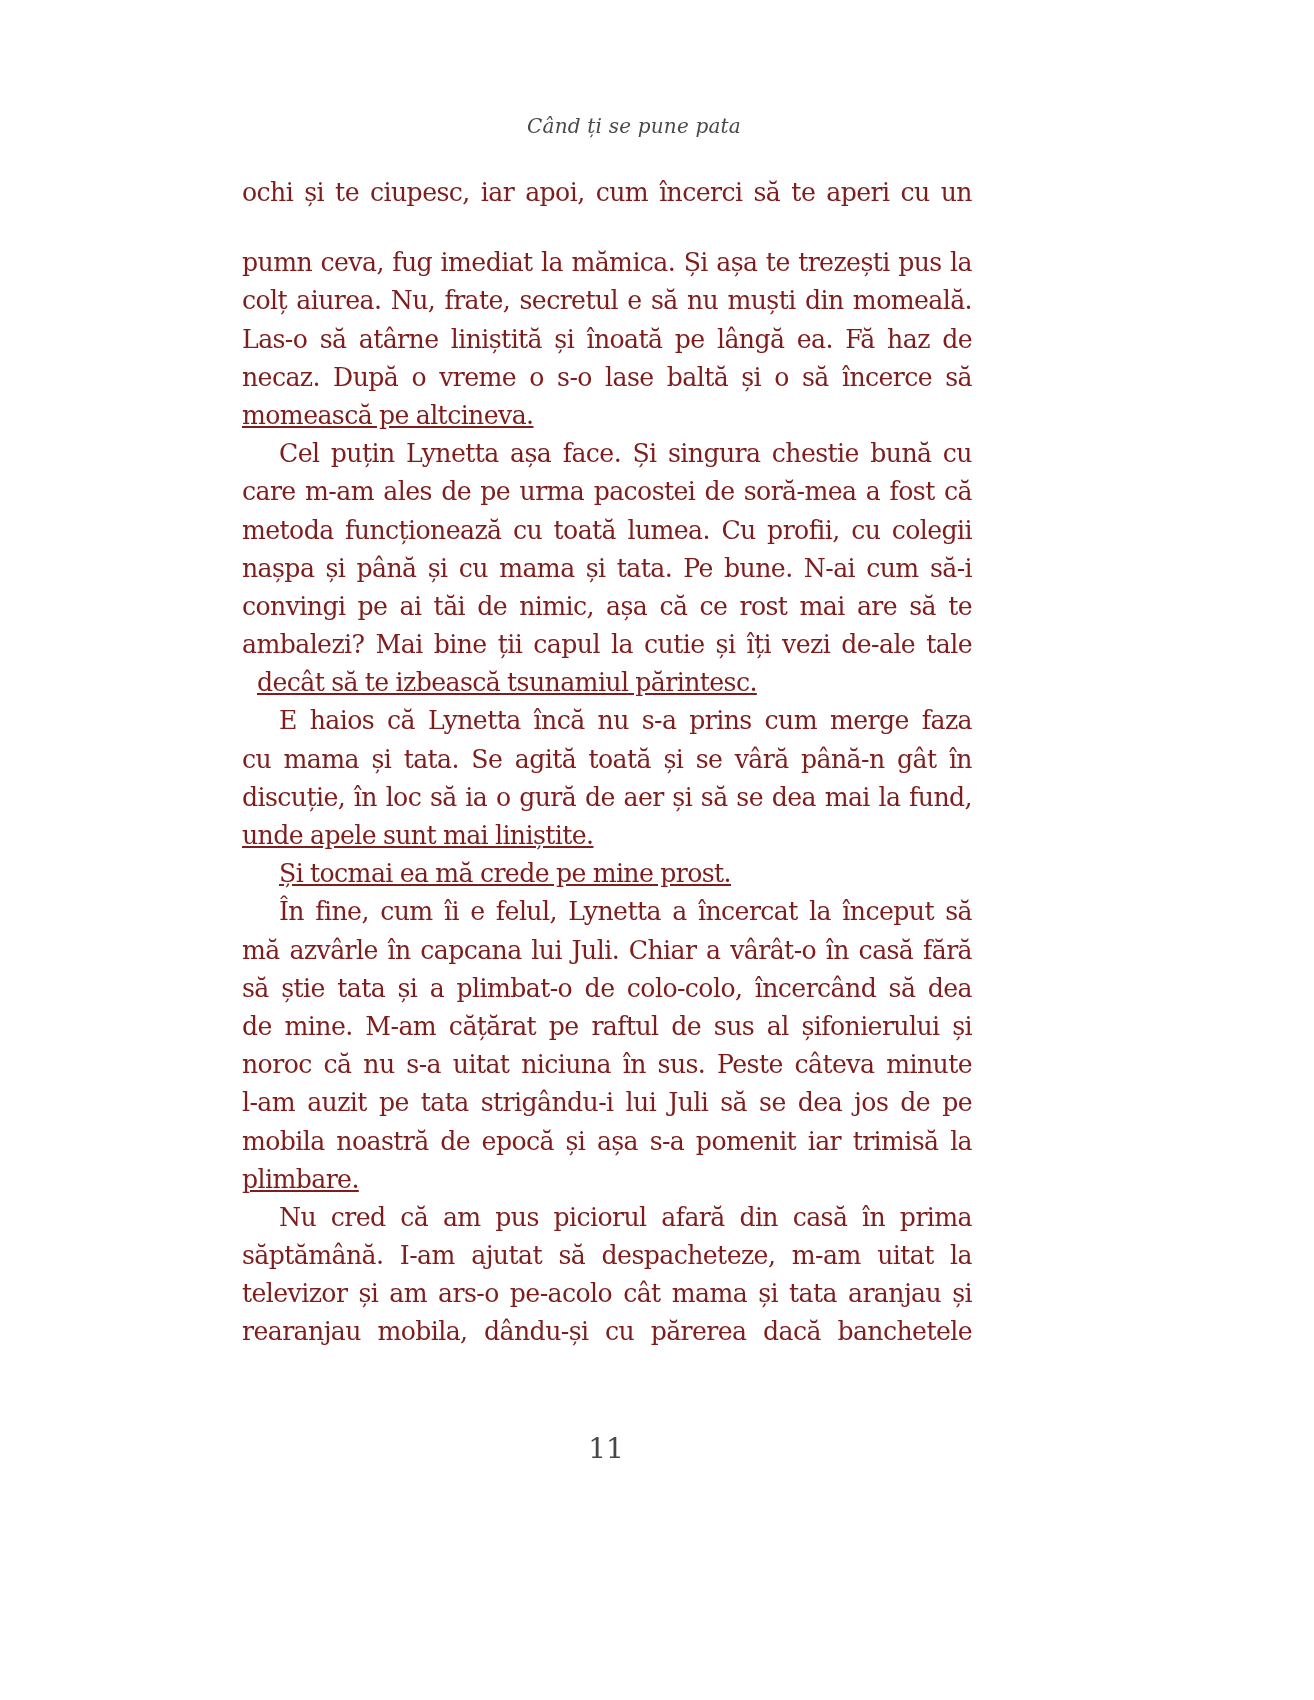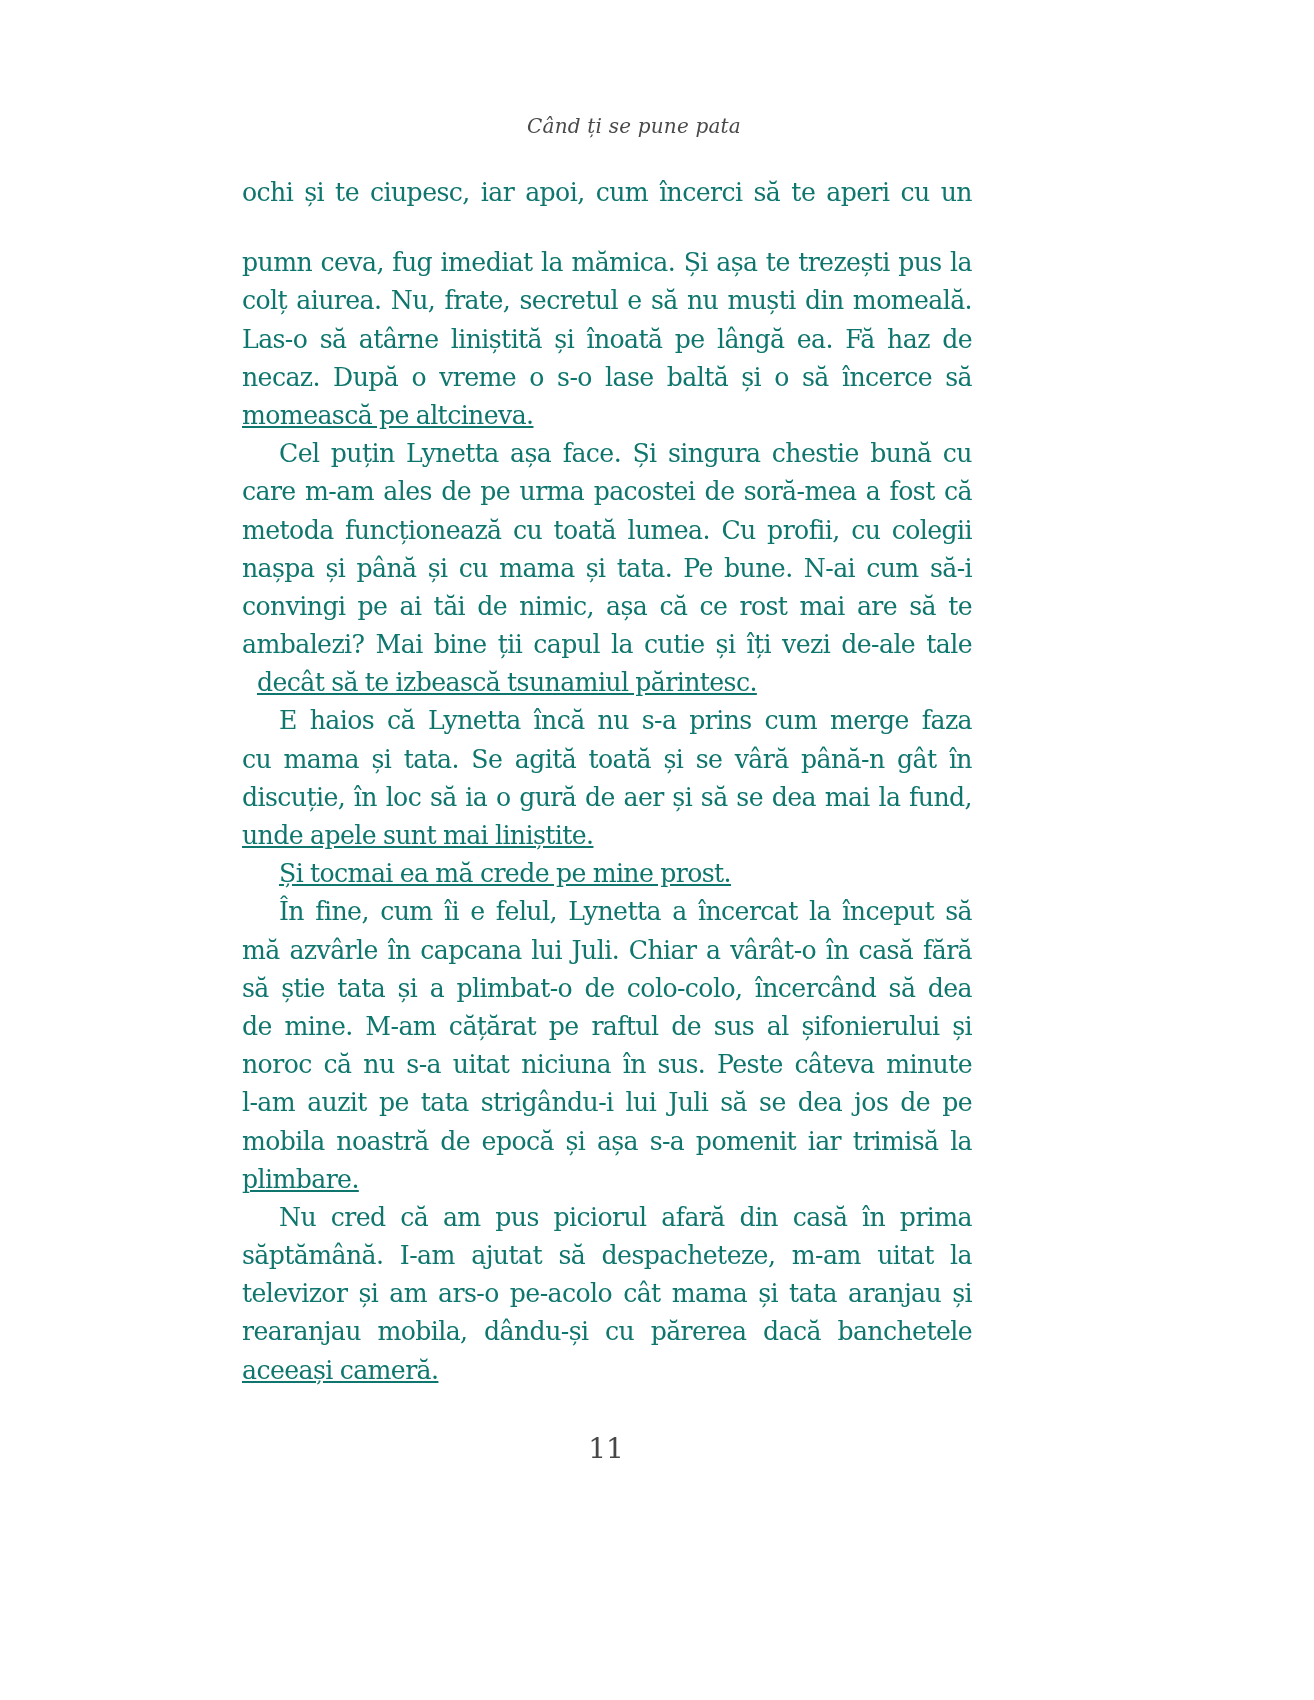--- a/index.html
+++ b/index.html
@@ -34,21 +34,21 @@
       margin-left: 28px;
     }
     .body-text {
       position: absolute;
       top: 174px;
       left: 242px;
       width: 730px;
       font-family: "DejaVu Serif", "Liberation Serif", serif;
       font-size: 25.2px;
       line-height: 38.2px;
-      color: #0f766e;
+      color: #7f1d1d;
       letter-spacing: -0.6px;
       word-spacing: -0.5px;
     }
     .line {
       display: block;
       white-space: nowrap;
       text-align: justify;
       text-align-last: justify;
       height: 38.2px;
       overflow: visible;
@@ -112,18 +112,17 @@
         <span class="line" style="display: block; width: auto;">noroc că nu s-a uitat niciuna în sus. Peste câteva minute</span>
         <span class="line" style="display: block; width: auto;">l-am auzit pe tata strigându-i lui Juli să se dea jos de pe</span>
         <span class="line" style="display: block; width: auto;">mobila noastră de epocă și așa s-a pomenit iar trimisă la</span>
         <span class="line last" style="display: block; width: auto;">plimbare.</span>
       </div>
       <div>
         <span class="line indent" style="display: block; width: auto;">Nu cred că am pus piciorul afară din casă în prima</span>
         <span class="line" style="display: block; width: auto;">săptămână. I-am ajutat să despacheteze, m-am uitat la</span>
         <span class="line" style="display: block; width: auto;">televizor și am ars-o pe-acolo cât mama și tata aranjau și</span>
         <span class="line" style="display: block; width: auto;">rearanjau mobila, dându-și cu părerea dacă banchetele</span>
-        <span class="line last" style="display: block; width: auto;">aceeași cameră.</span>
       </div>
     </div>
 
   <div class="page-number">11</div>
 </div>
 
 </body></html>

